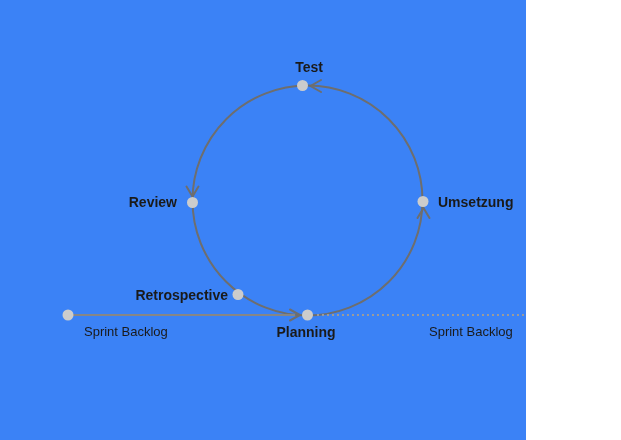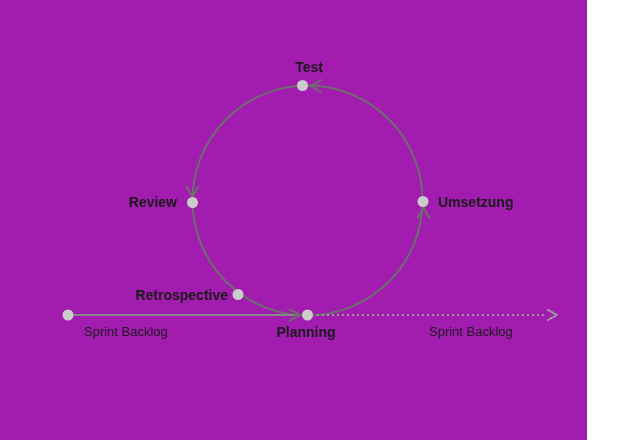--- a/index.html
+++ b/index.html
@@ -2,23 +2,23 @@
 <html><head>
 <meta charset="utf-8">
 <style>
   html, body {
     margin: 0;
     padding: 0;
     background: #ffffff;
   }
   .canvas {
     position: relative;
-    width: 587px;
+    width: 526px;
     height: 440px;
-    background: #a21caf;
+    background: #3b82f6;
     overflow: hidden;
     font-family: "Liberation Sans", sans-serif;
   }
   svg { display: block; }
 
   .cycle-stroke {
     fill: none;
     stroke: #6e6e6e;
     stroke-width: 2;
   }

